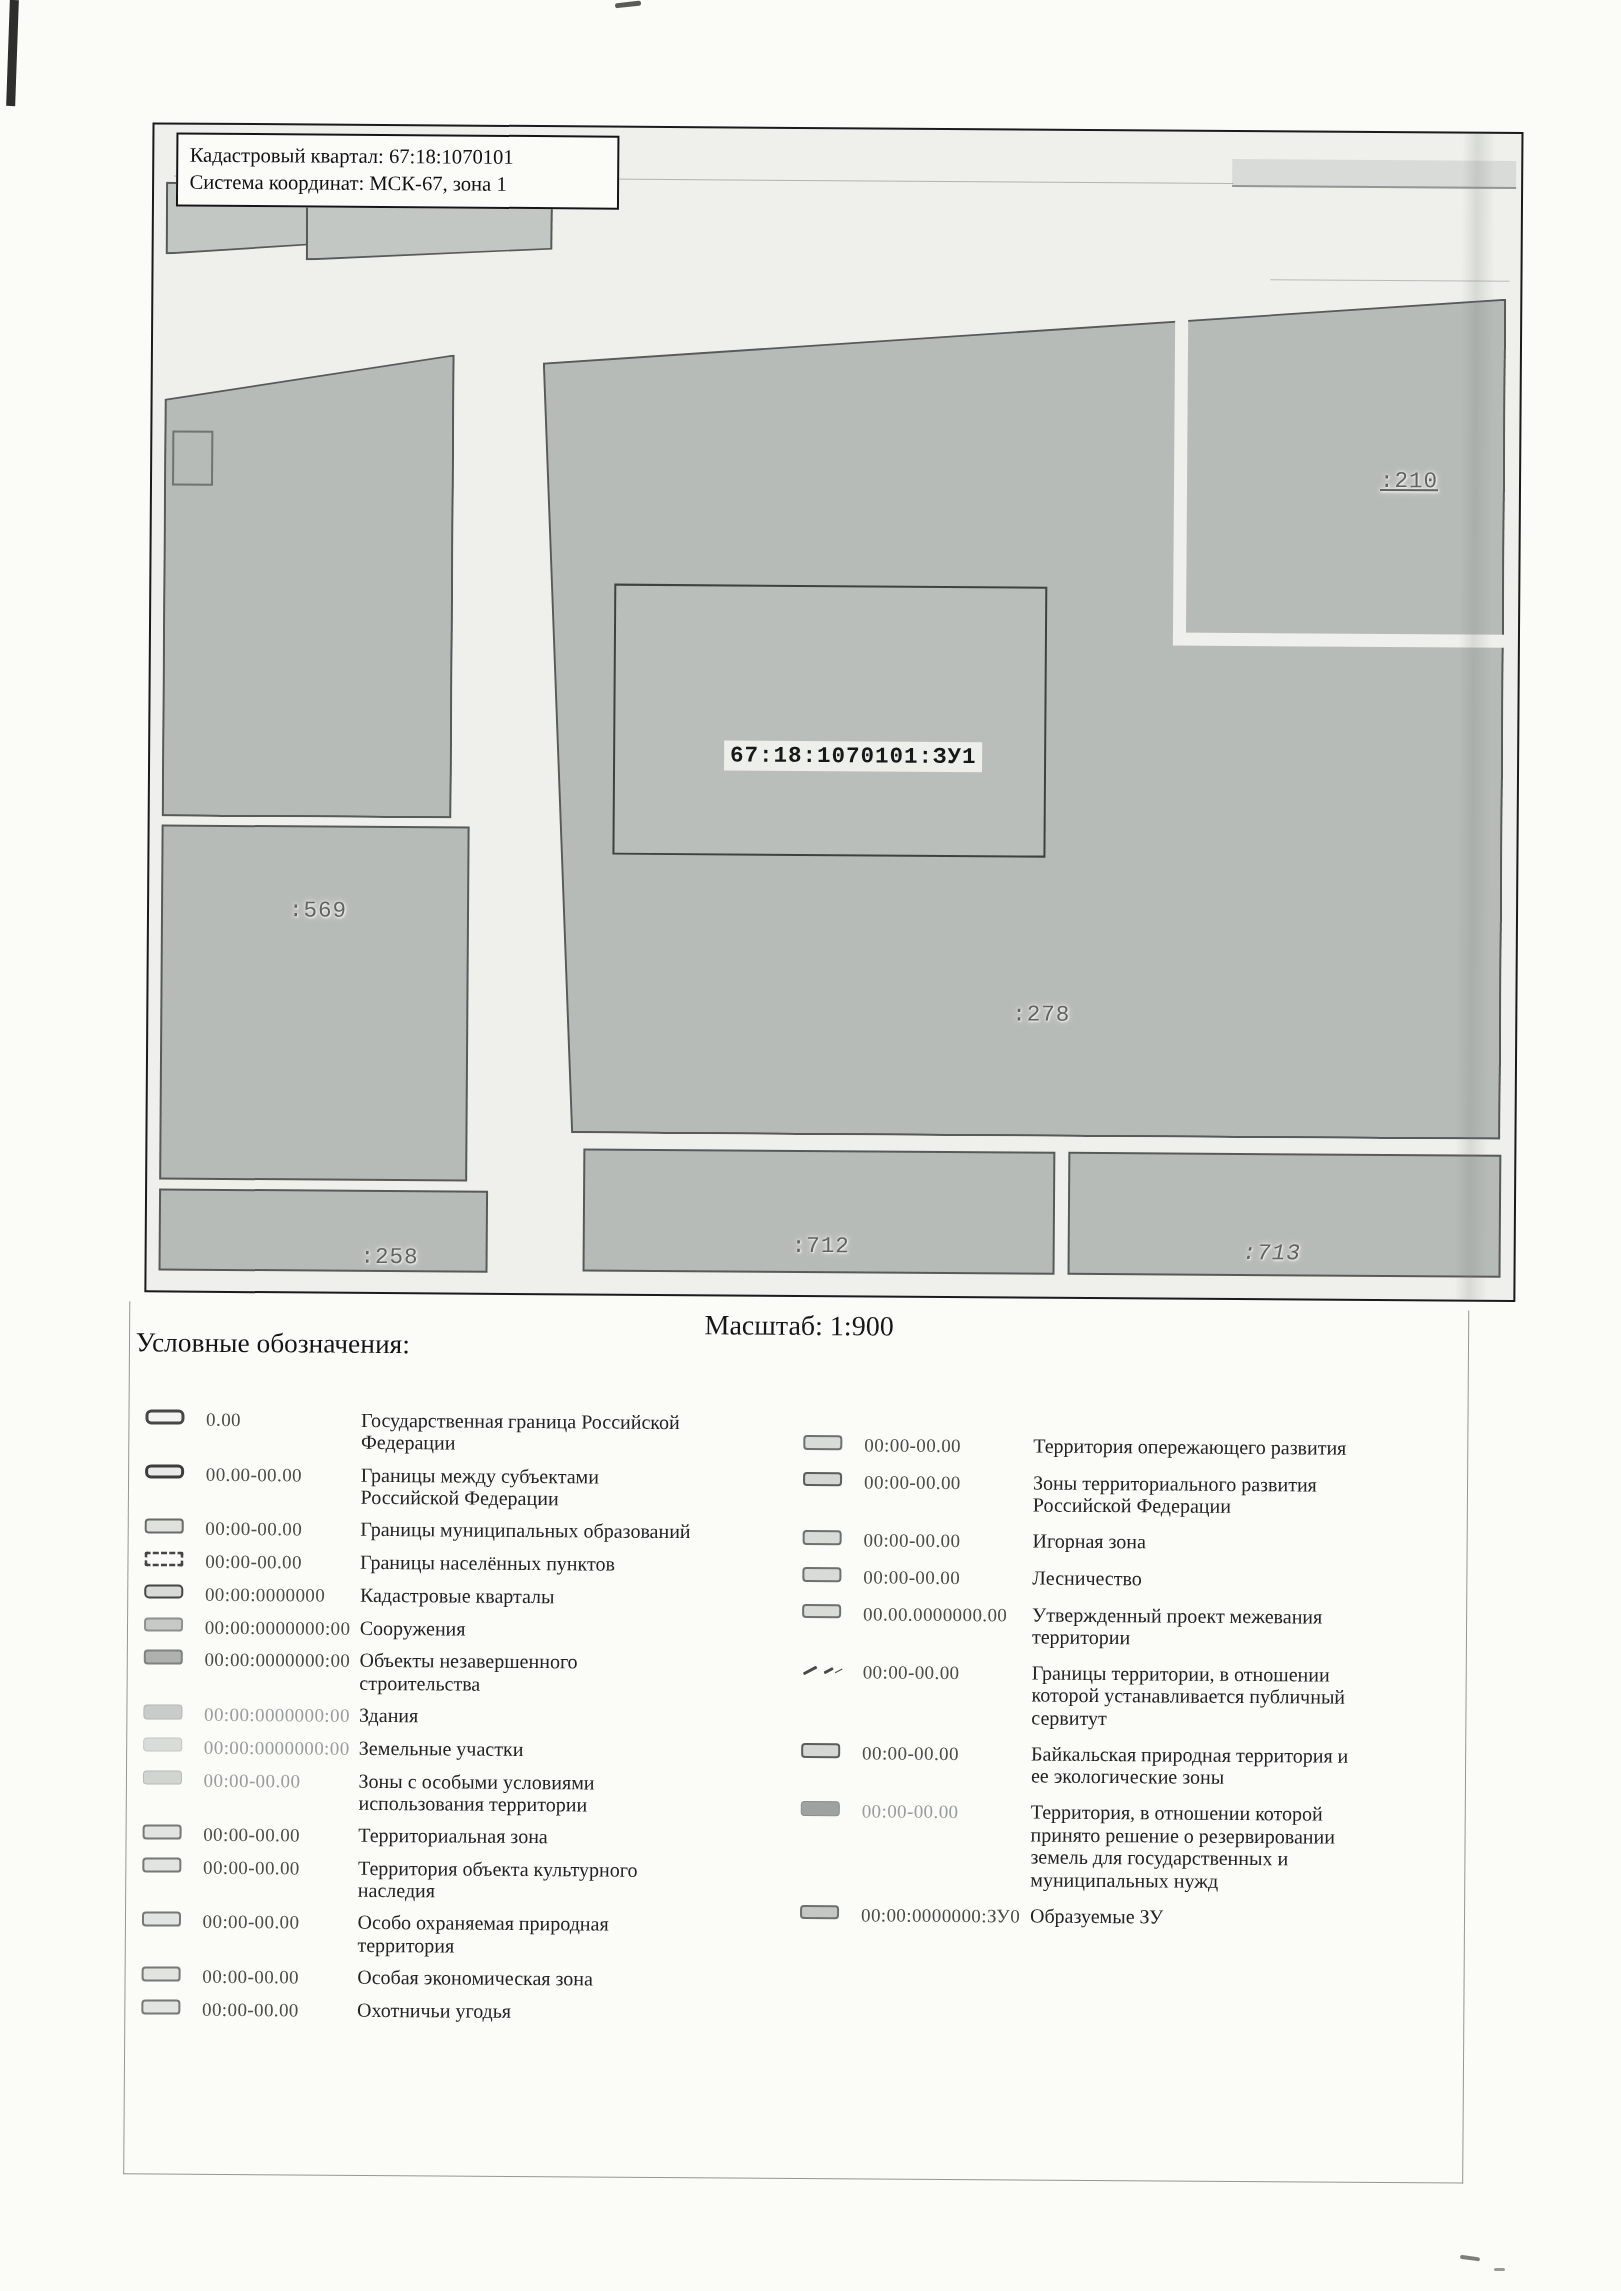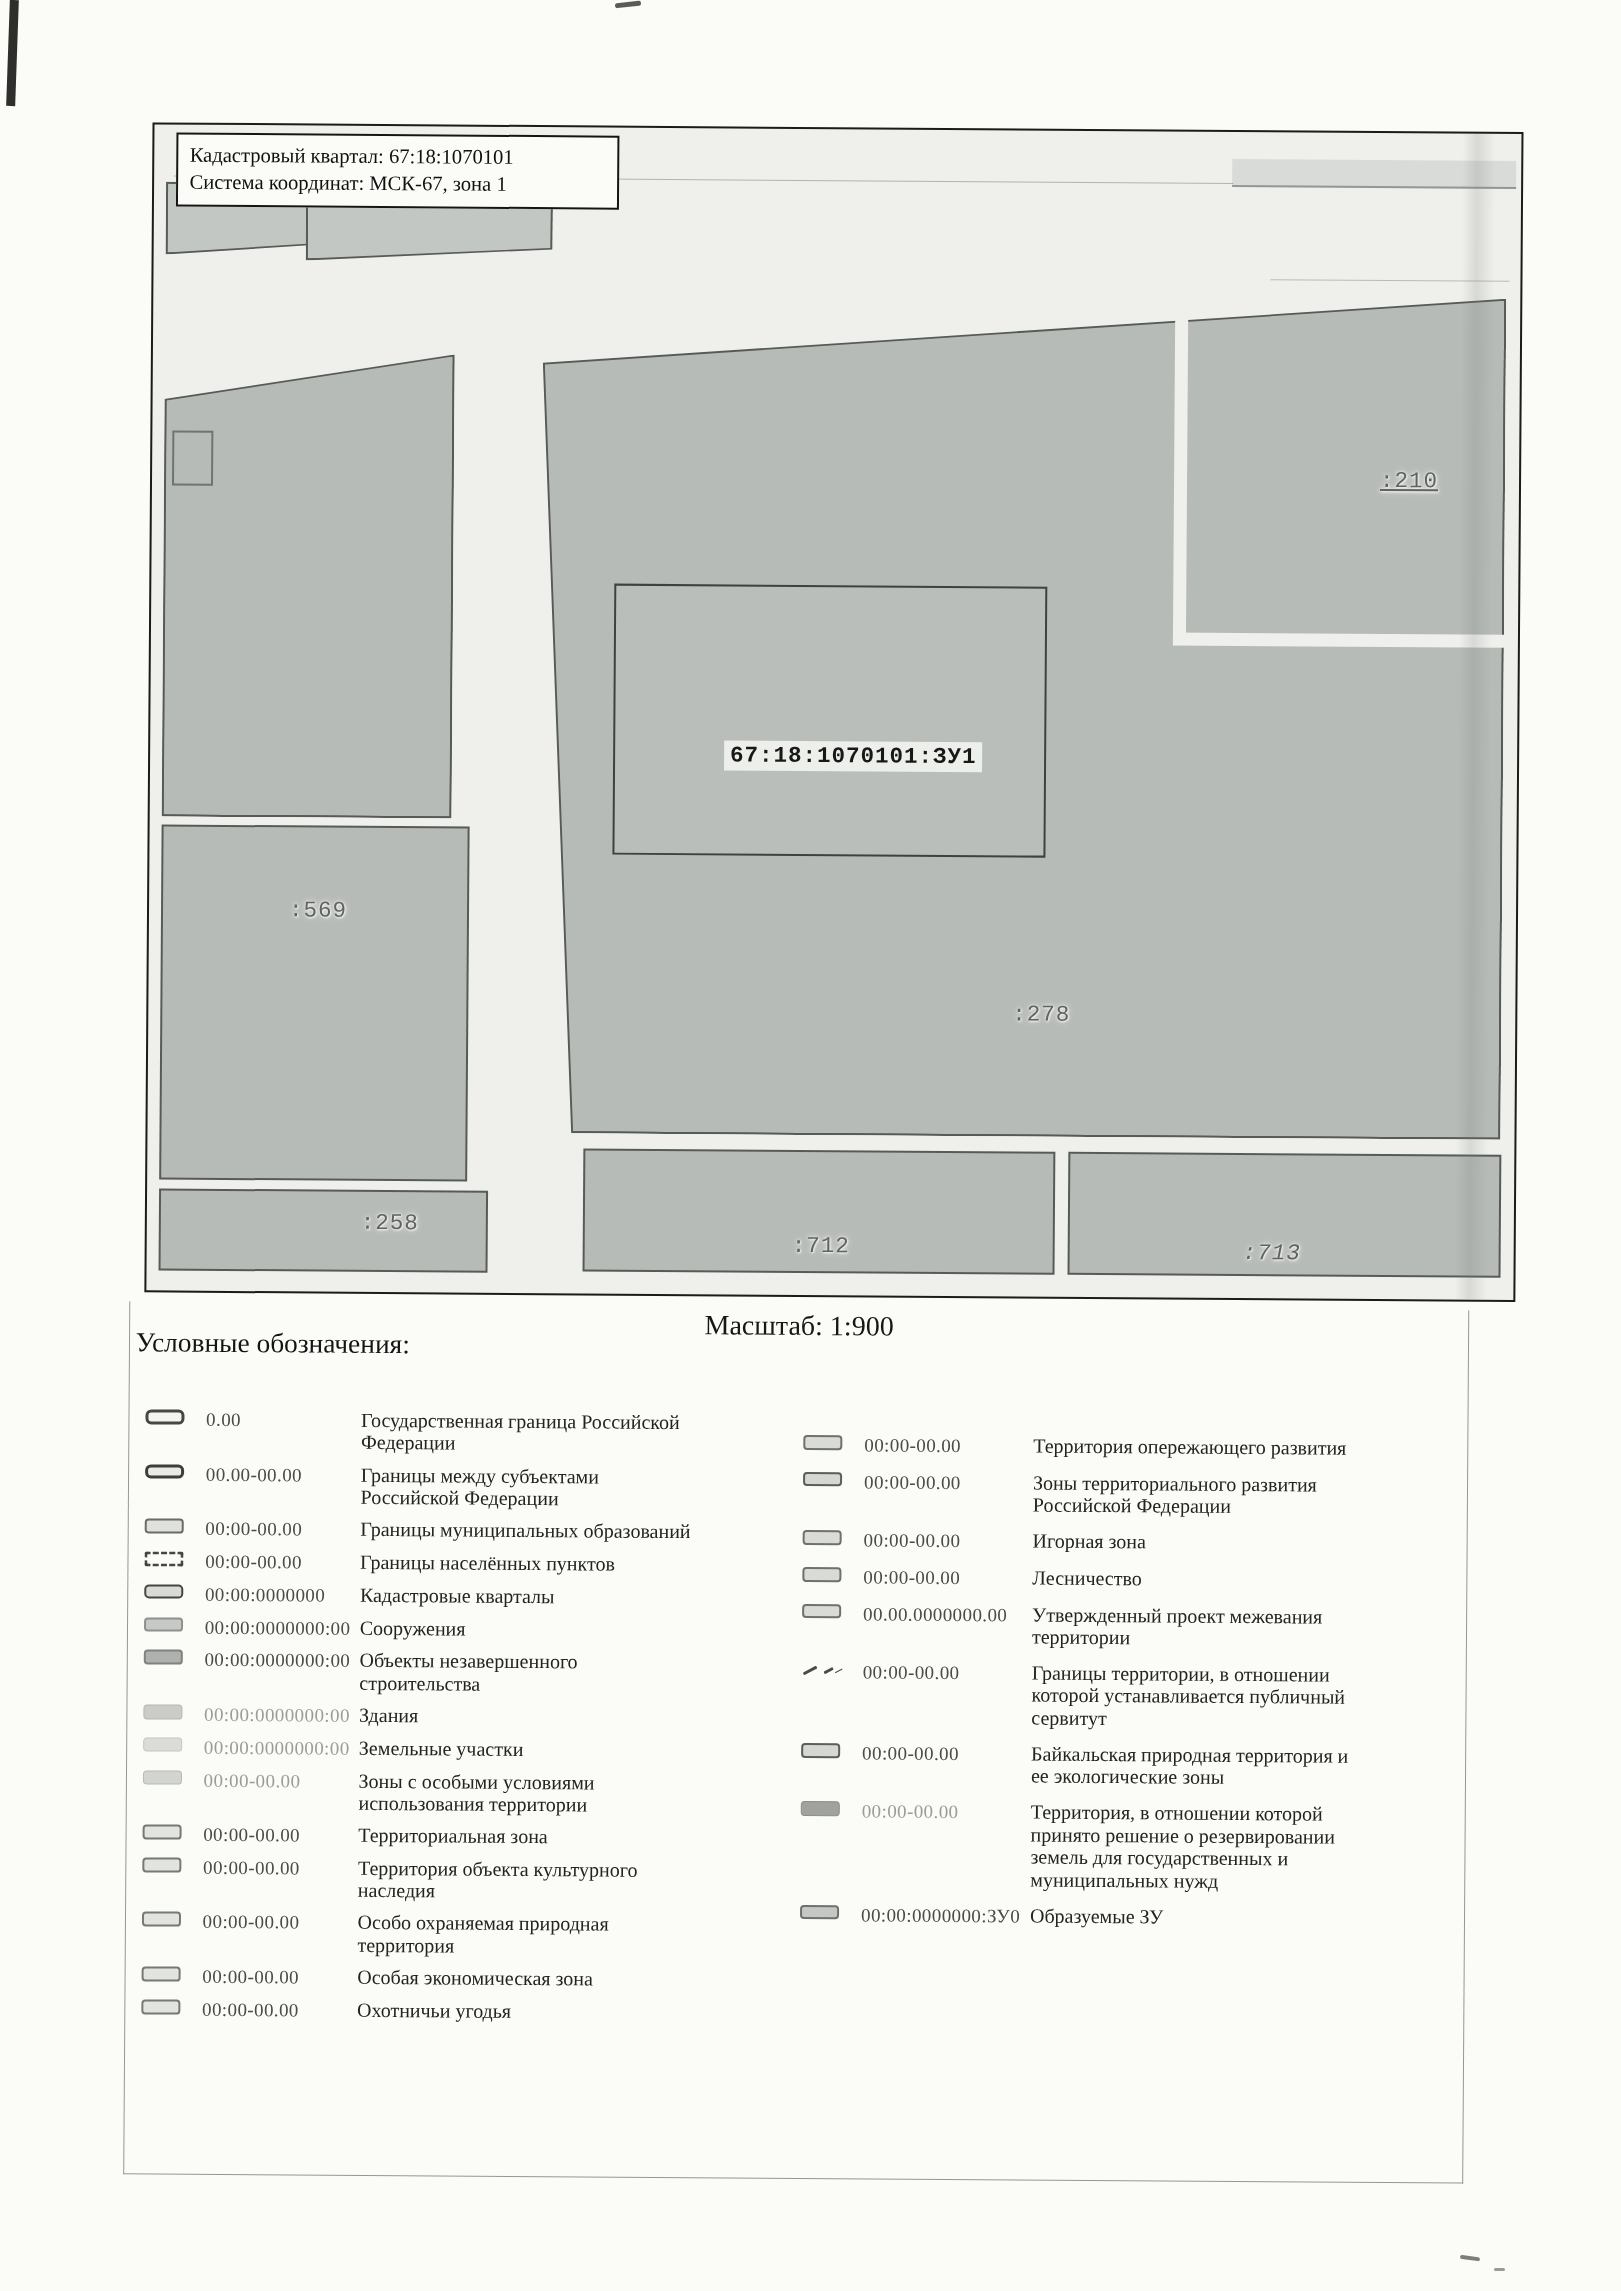--- a/index.html
+++ b/index.html
@@ -45,21 +45,21 @@
     text-shadow:0 0 2.9px #eff0ec,0 0 5.9px #eff0ec,1px 1px 2px #eff0ec;
     white-space:nowrap;
   }
   .map-label.zu{
     color:#181818;font-weight:700;font-size:22.5px;
     background:rgba(243,244,240,.9);padding:2px 5.9px;text-shadow:none;
   }
   .lbl-210{left:1228px;top:335px;text-decoration:underline;}
   .lbl-569{left:140px;top:772px;}
   .lbl-278{left:864px;top:843px;margin-top:28px;}
-  .lbl-258{left:214px;top:1084px;}
+  .lbl-258{left:214px;top:1118px;}
   .lbl-712{left:645px;top:1104px;}
   .lbl-713{left:1096px;top:1108px;font-style:italic;}
   .lbl-zu1{left:574px;top:612px;}
 
   .info-box{
     position:absolute;left:21.6px;top:7.8px;width:416px;
     background:#fbfbf8;border:2.5px solid #151515;
     padding:6.9px 11.8px 8.8px 11.8px;line-height:1.32;font-size:20.6px;color:#101010;
   }
   .smudge{

